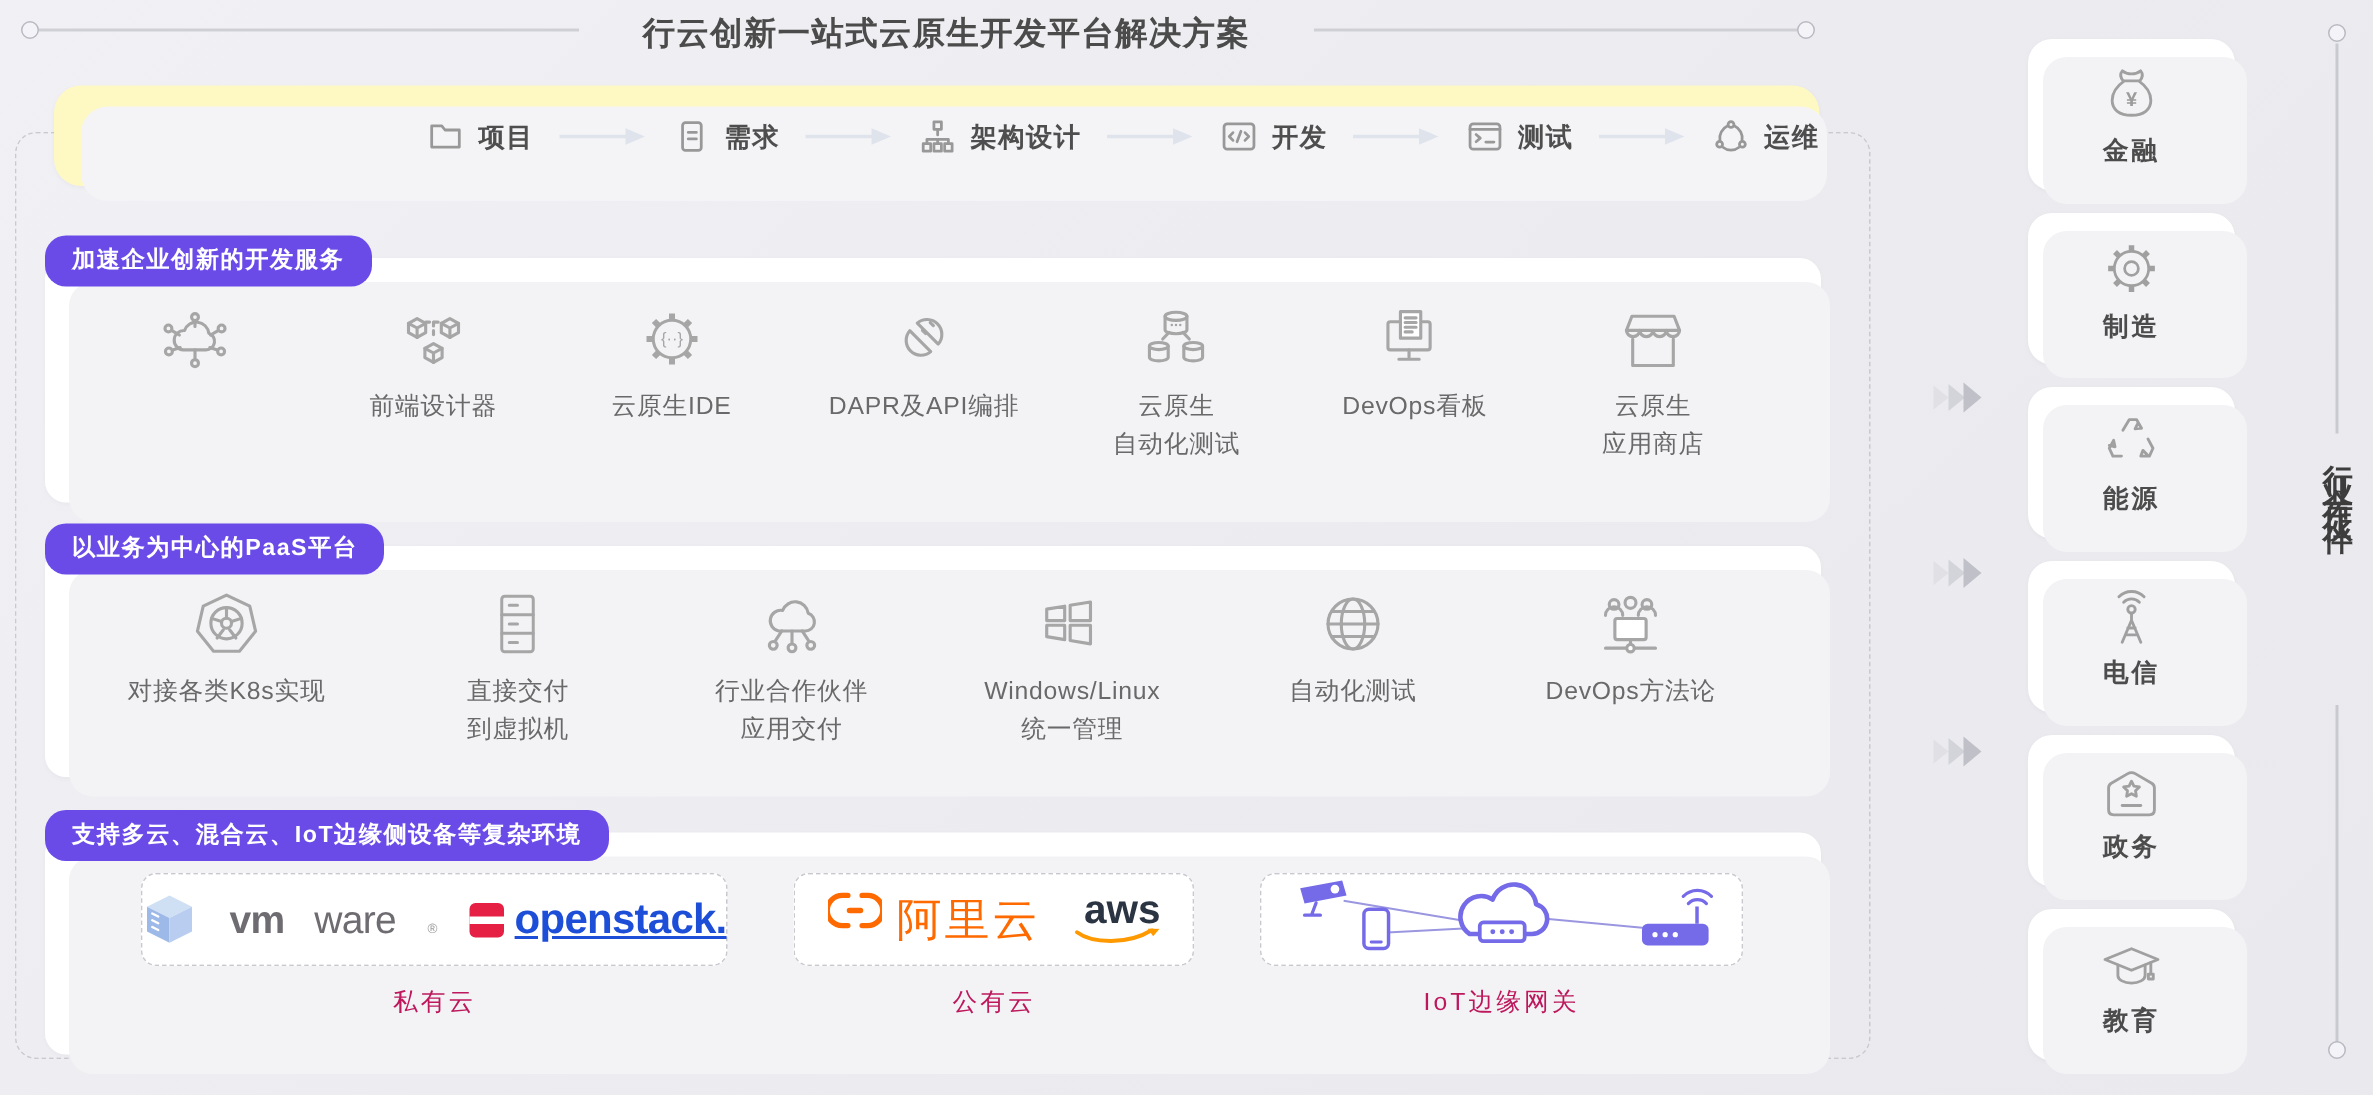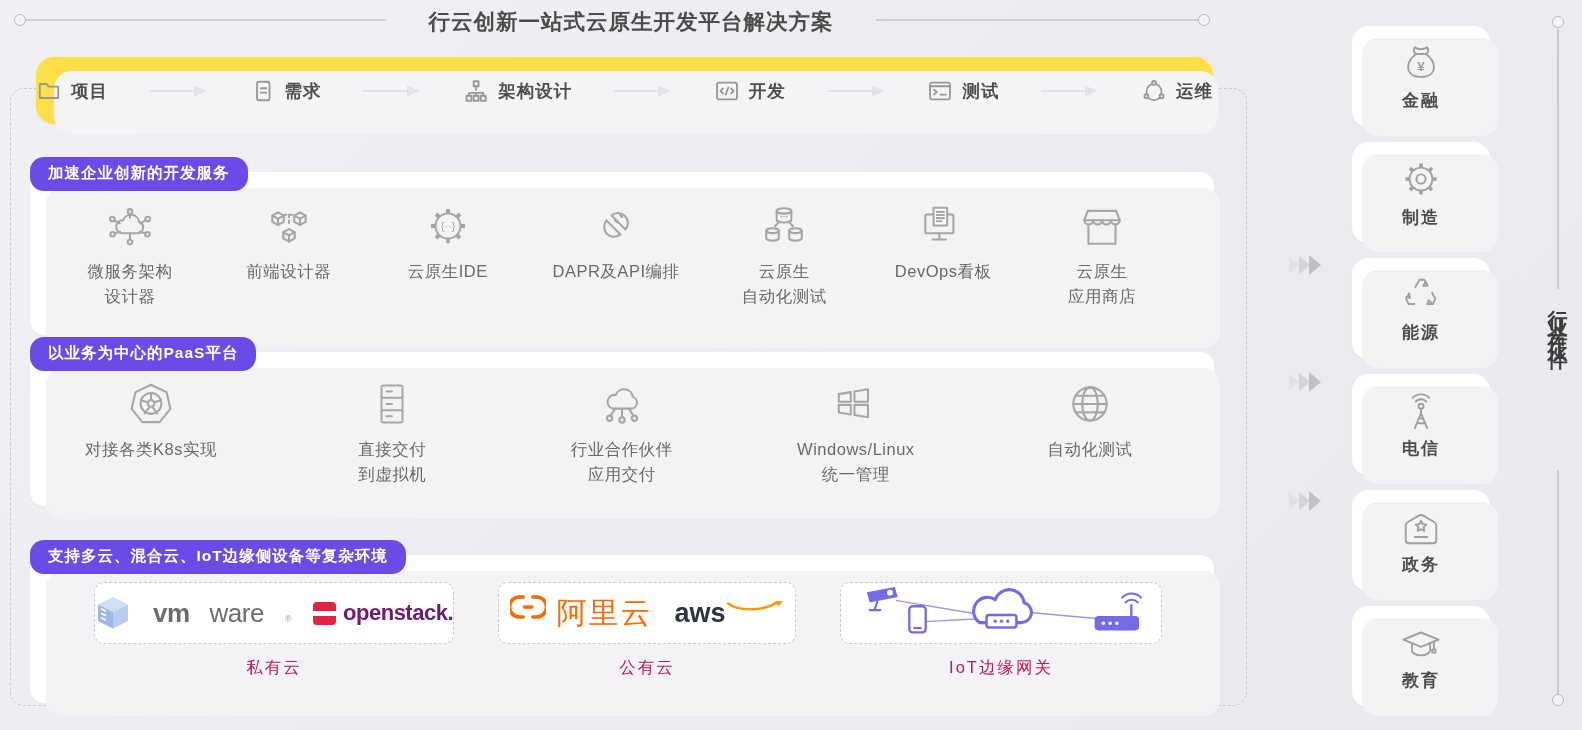--- a/index.html
+++ b/index.html
@@ -19,22 +19,22 @@
 
   .page-title { position:absolute; left:386px; top:7px; width:490px; text-align:center;
     font-size:21.5px; font-weight:bold; color:#4b4b4b; letter-spacing:1px; }
 
   
   .dashed-frame { position:absolute; left:10px; top:88px; width:1237px; height:618px;
     border:1.6px dashed #c9c9d0; border-radius:14px; }
 
   
   .flowbar { position:absolute; left:36px; top:57px; width:1177px; height:67px;
-    background:#fde047; border-radius:18px; z-index:2;
-    display:flex; align-items:center; justify-content:space-between;
+    background:#fef9c3; border-radius:18px; z-index:2;
+    display:flex; align-items:center; justify-content:flex-end;
     box-shadow:0 1px 3px rgba(90,90,120,.06); }
   .flowbar::after { content:""; position:absolute; z-index:-1; left:18px; right:-5px;
     top:14px; bottom:-10px; background:#f4f4f7; border-radius:18px; }
   .flow-step { display:flex; align-items:center; gap:9px; }
   .flow-step .lbl { font-size:17.5px; font-weight:600; color:#4e4e4e; letter-spacing:1px; }
   .flow-arrow { margin:0 16px; }
 
   
   .sec { position:absolute; left:30px; width:1184px; background:#fff; border-radius:14px;
     z-index:1; box-shadow:0 1px 3px rgba(90,90,120,.05);margin-top:12px; }
@@ -62,24 +62,24 @@
     display:flex; align-items:center; justify-content:center; gap:22px; }
   .env-lbl { margin-top:13px; font-size:16.5px; color:#be185d; letter-spacing:2px; }
 
   
   .vmware { color:#6f6c71; font-size:26px; letter-spacing:-.5px; display:inline-flex; align-items:baseline;gap:20px; }
   .vmware b { font-weight:bold; }
   .vmware sup { font-size:9px; margin-left:1px; color:#9a989c; }
   .openstack { display:inline-flex; align-items:center; gap:7px; }
   .os-mark { width:23px; height:23px; border-radius:4px; background:#e52044; position:relative; }
   .os-mark::before { content:""; position:absolute; left:0; right:0; top:9px; height:5.5px; background:#fff; }
-  .os-text { color:#701a75; font-size:22px; font-weight:bold; letter-spacing:-.5px; }
+  .os-text { color:#1d4ed8; font-size:28px; font-weight:bold; letter-spacing:-.5px;text-decoration:underline; }
   .aliyun { display:inline-flex; align-items:flex-start; gap:10px; }
   .ali-text { color:#FF6A00; font-size:30px; font-weight:500; letter-spacing:2px; }
-  .aws { display:inline-flex; flex-direction:row; align-items:flex-start; }
+  .aws { display:inline-flex; flex-direction:column; align-items:flex-end; }
   .aws-text { color:#2b3442; font-size:27px; font-weight:bold; line-height:.9; }
 
   
   .industries { position:absolute; left:1352px; top:26px; width:138px;
     display:flex; flex-direction:column; gap:15px; }
   .ind-card { position:relative; height:101px; background:#fff; border-radius:16px; z-index:1;
     display:flex; flex-direction:column; align-items:center; justify-content:center; gap:5px;
     box-shadow:0 1px 3px rgba(90,90,120,.05); }
   .ind-card::after { content:""; position:absolute; z-index:-1; left:10px; top:12px;
     right:-8px; bottom:-9px; background:#f3f3f6; border-radius:16px; }
@@ -180,24 +180,20 @@
             <path d="M16.5 28h14.5a5.5 5.5 0 0 0 1.8-10.7 8 8 0 0 0-15.5-1.7A6 6 0 0 0 16.5 28z"></path>
             <path d="M24 13V9.5M14 18.5l-4.5-2.7M34 18.5l4.5-2.7M14.5 26.5l-4.8 1.6M33.5 26.5l4.8 1.6M24 28v6"></path>
             <circle cx="24" cy="7" r="2.2"></circle>
             <circle cx="7" cy="14.3" r="2.2"></circle>
             <circle cx="41" cy="14.3" r="2.2"></circle>
             <circle cx="7.3" cy="29" r="2.2"></circle>
             <circle cx="40.7" cy="29" r="2.2"></circle>
             <circle cx="24" cy="36.5" r="2.2"></circle>
           </svg>
       </div>
-      <div class="lbl">
-          <span>微服务架构</span>
-          <span>设计器</span>
-        </div>
     </div>
     <div class="item">
       <div class="icn">
         <svg class="ic2" viewBox="0 0 48 44" width="50" height="46">
             <path d="M8 11l5.5-3 5.5 3v6l-5.5 3L8 17z"></path>
             <path d="M8 11l5.5 3L19 11M13.5 14v6"></path>
             <path d="M29 11l5.5-3 5.5 3v6l-5.5 3L29 17z"></path>
             <path d="M29 11l5.5 3L40 11M34.5 14v6"></path>
             <path d="M18.5 27l5.5-3 5.5 3v6l-5.5 3-5.5-3z"></path>
             <path d="M18.5 27l5.5 3 5.5-3M24 30v6"></path>
@@ -280,21 +276,21 @@
           </svg>
       </div>
       <div class="lbl">
           <span>云原生</span>
           <span>应用商店</span>
         </div>
     </div>
   </div>
 </section>
 
-<section class="sec" style="top:340px;height:154px">
+<section class="sec" style="top:352px;height:154px">
   <div class="badge">以业务为中心的PaaS平台</div>
   <div class="items" style="padding:22px 70px 0 55px">
     <div class="item">
       <div class="icn">
         <svg class="ic2" viewBox="0 0 48 46" width="50" height="48">
             <polygon points="24,4.5 38.9,11.6 42.6,27.6 32.3,40.4 15.7,40.4 5.4,27.6 9.1,11.6"></polygon>
             <circle cx="24" cy="22.5" r="10"></circle>
             <circle cx="24" cy="22.5" r="3.2"></circle>
             <path d="M24 12.5v6.6M33.5 19.4l-6.3 2M30 32l-4-5.3M18 32l4-5.3M14.5 19.4l6.3 2"></path>
           </svg>
@@ -346,20 +342,37 @@
     <div class="item">
       <div class="icn">
         <svg class="ic2" viewBox="0 0 48 46" width="50" height="48">
             <circle cx="24" cy="23" r="16"></circle>
             <ellipse cx="24" cy="23" rx="7.5" ry="16"></ellipse>
             <path d="M8 23h32M10.5 15h27M10.5 31h27"></path>
           </svg>
       </div>
       <div class="lbl">
           <span>自动化测试</span>
+          <span></span>
+        </div>
+    </div>
+    <div class="item">
+      <div class="icn">
+        <svg class="ic2" viewBox="0 0 48 44" width="50" height="46">
+            <circle cx="13.5" cy="8.5" r="3.1"></circle>
+            <circle cx="24" cy="7.5" r="3.5"></circle>
+            <circle cx="34.5" cy="8.5" r="3.1"></circle>
+            <path d="M8 15.5a5.5 5.5 0 0 1 11 0M29 15.5a5.5 5.5 0 0 1 11 0"></path>
+            <rect x="14" y="17.5" width="20" height="13.5" rx="1.5" fill="#fff"></rect>
+            <path d="M24 31v3M8 36.5h32"></path>
+            <circle cx="24" cy="36.5" r="2.4" fill="#fff"></circle>
+          </svg>
+      </div>
+      <div class="lbl">
+          <span>DevOps方法论</span>
           <span></span>
         </div>
     </div>
   </div>
 </section>
 
 <section class="sec" style="top:543px;height:148px">
   <div class="badge">支持多云、混合云、IoT边缘侧设备等复杂环境</div>
   <div class="envs">
     <div class="env">

